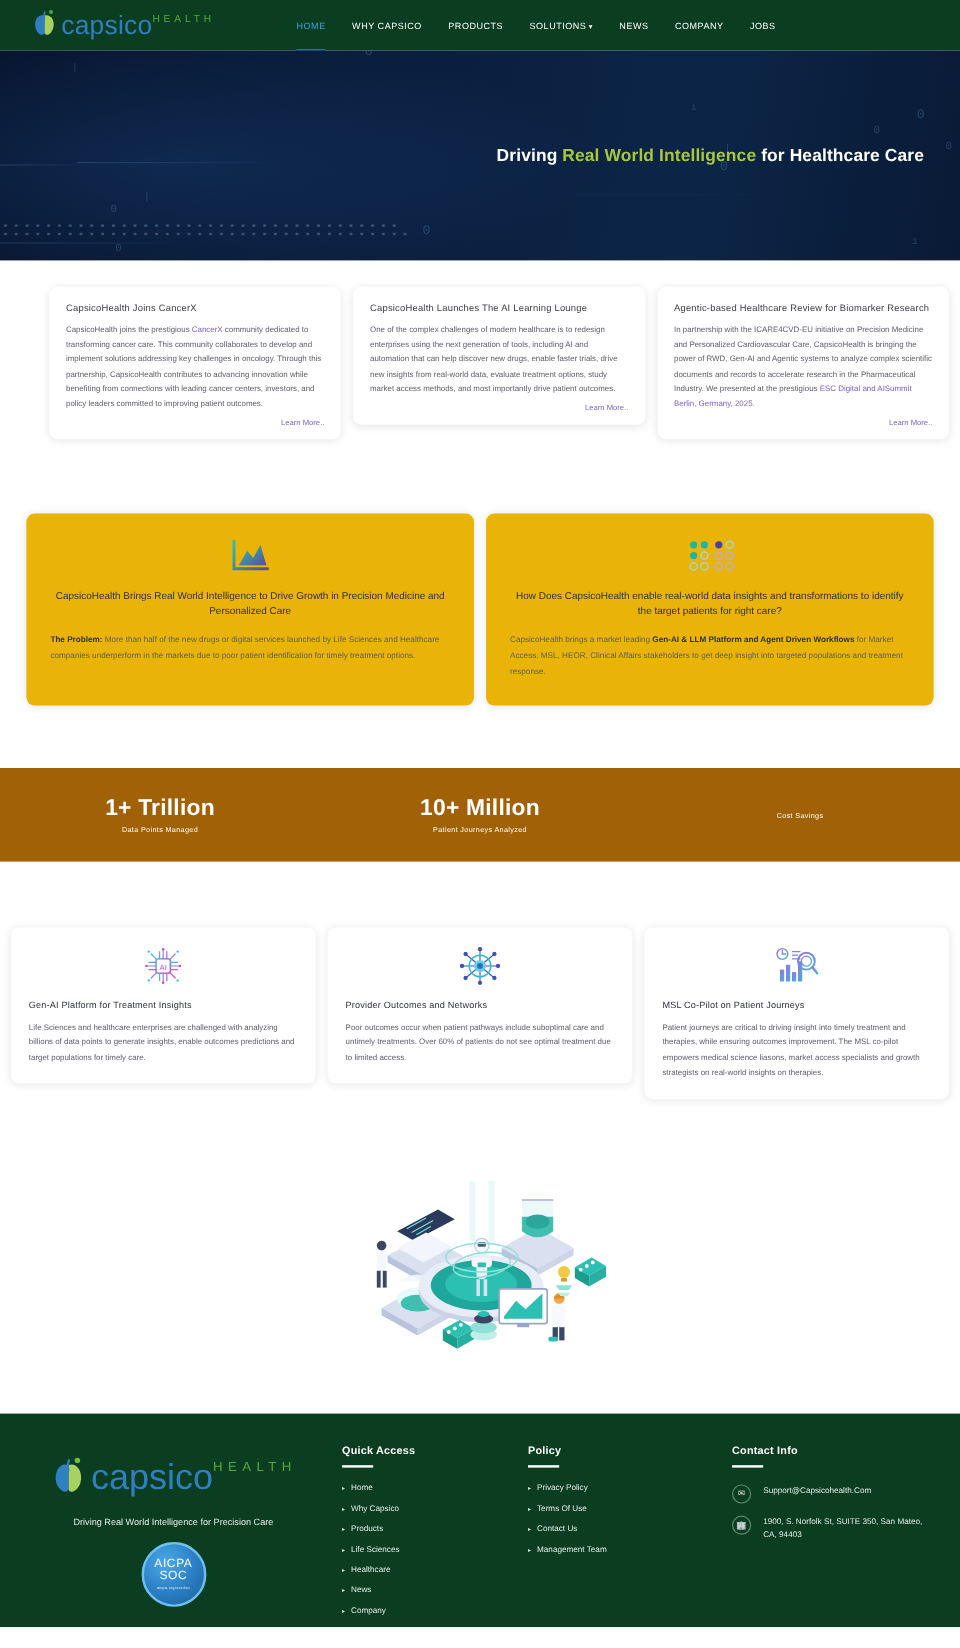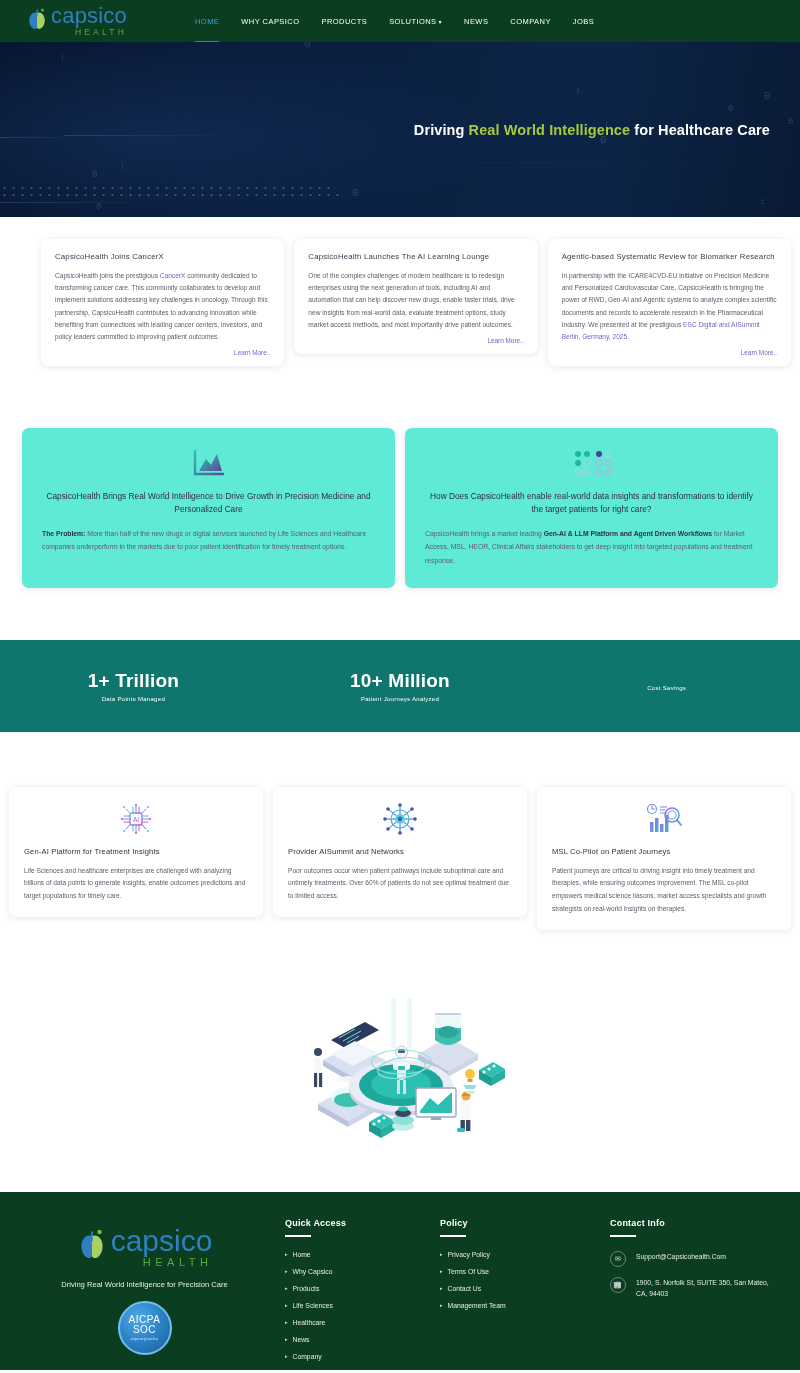--- a/index.html
+++ b/index.html
@@ -14,21 +14,21 @@
   
   .header {
     height: 42px;
     background: #0b3d20;
     display: flex;
     align-items: center;
     position: relative;
   }
   .logo-wrap { display: flex; align-items: center; margin-left: 26px; }
   .logo-mark { width: 22px; height: 30px; position: relative; margin-right: 3px; }
-  .logo-text { display: flex; flex-direction: column; line-height: 1; }
+  .logo-text { display: flex; flex-direction: row; line-height: 1; }
   .logo-name { font-size: 22px; color: #2f7fc1; font-weight: 400; letter-spacing: .2px; }
   .logo-sub { font-size: 8.5px; color: #57a83a; letter-spacing: 3.2px; text-align: right; margin-top: 1px; }
 
   .nav { display: flex; align-items: center; gap: 22px; margin-left: 68px; }
   .nav-item {
     font-size: 7.5px;
     color: #ffffff;
     letter-spacing: .45px;
     position: relative;
     padding: 4px 0;
@@ -107,41 +107,41 @@
     color: #7b62c6;
     margin-top: 6px;
     text-decoration: none;
     cursor: pointer;
   }
 
   
   .panels { display: flex; gap: 10px; padding: 44px 22px 26px 22px; }
   .panel {
     flex: 1 1 0;
-    background: #5eead4;
+    background: #eab308;
     border-radius: 7px;
     box-shadow: 0 1px 7px rgba(0,0,0,.10);
     padding: 18px 20px 20px 20px;
     text-align: center;
   }
   .panel-icon { height: 34px; display: flex; align-items: center; justify-content: center; margin-bottom: 10px; }
   .panel-title {
     font-size: 8.3px;
     color: #2f3042;
     font-weight: 500;
     line-height: 1.55;
     margin-bottom: 11px;
   }
   .panel-body { font-size: 6.8px; color: #5d5d6b; line-height: 2.0; text-align: left; }
   .panel-body b { color: #2f3042; }
 
   
   .stats {
-    background: #0f766e;
-    height: 92px;
+    background: #a16207;
+    height: 78px;
     display: flex;
     align-items: center;
     margin-top: 26px;
   }
   .stat { flex: 1 1 0; text-align: center; color: #fff; }
   .stat-num { font-size: 19px; font-weight: bold; letter-spacing: .2px; }
   .stat-lbl { font-size: 6px; margin-top: 4px; letter-spacing: .3px; }
 
   
   .services { display: flex; gap: 10px; padding: 55px 0 30px 0; align-items: flex-start; }
@@ -276,21 +276,21 @@
 
     <div class="news-card c2">
       <div class="news-title">CapsicoHealth Launches The AI Learning Lounge</div>
       <div class="news-body">
         <span>One of the complex challenges of modern healthcare is to redesign enterprises using the next generation of tools, including AI and automation that can help discover new drugs, enable faster trials, drive new insights from real-world data, evaluate treatment options, study market access methods, and most importantly drive patient outcomes.</span>
       </div>
       <a class="learn-more">Learn More..</a>
     </div>
 
     <div class="news-card c3">
-      <div class="news-title">Agentic-based Systematic Review for Biomarker Research</div>
+      <div class="news-title">Agentic-based Healthcare Review for Biomarker Research</div>
       <div class="news-body">
         <span>In partnership with the ICARE4CVD-EU initiative on Precision Medicine and Personalized Cardiovascular Care, CapsicoHealth is bringing the power of RWD, Gen-AI and Agentic systems to analyze complex scientific documents and records to accelerate research in the Pharmaceutical Industry. We presented at the prestigious </span><span class="lnk-purple">ESC Digital and AISummit Berlin, Germany, 2025.</span>
       </div>
       <a class="learn-more">Learn More..</a>
     </div>
 
   </div>
 </div>
 
 <div class="panels">
@@ -405,21 +405,21 @@
             <circle cx="30" cy="7" r="1.8"></circle>
           <circle cx="6" cy="27" r="1.8"></circle>
             <circle cx="30" cy="27" r="1.8"></circle>
           <circle cx="18" cy="3" r="1.8"></circle>
             <circle cx="18" cy="31" r="1.8"></circle>
           <circle cx="3" cy="17" r="1.8"></circle>
             <circle cx="33" cy="17" r="1.8"></circle>
         </g>
       </svg>
     </div>
-    <div class="svc-title">Provider AISummit and Networks</div>
+    <div class="svc-title">Provider Outcomes and Networks</div>
     <div class="svc-body">Poor outcomes occur when patient pathways include suboptimal care and untimely treatments. Over 60% of patients do not see optimal treatment due to limited access.</div>
   </div>
 
   <div class="svc s3">
     <div class="svc-icon">
       <svg width="38" height="34" viewBox="0 0 38 34">
         <defs>
           <linearGradient id="g3" x1="0" y1="0" x2="1" y2="1">
             <stop offset="0%" stop-color="#9b6ee0"></stop>
               <stop offset="100%" stop-color="#3fb4e8"></stop>

